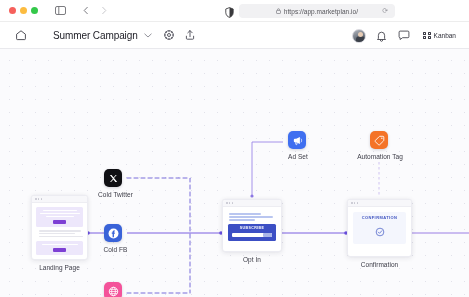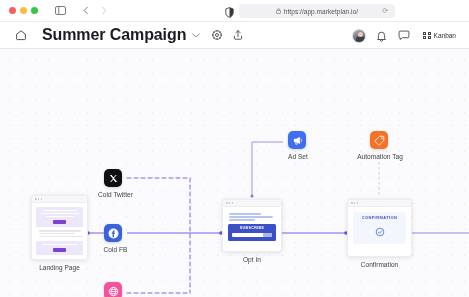--- a/index.html
+++ b/index.html
@@ -60,23 +60,23 @@
   .app-header {
     position: relative;
     height: 27px;
     background: #ffffff;
     display: flex;
     align-items: center;
     border-bottom: 1px solid #e9e9ed;
   }
   .home-icon { margin-left: 13px; color: #3d3d46; }
   .project-title {
-    margin-left: 13px;
-    font-size: 16px;
-    font-weight: 700;
+    margin-left: 24px;
+    font-size: 10px;
+    font-weight: 400;
     color: #1c1c24;
     letter-spacing: -0.1px;
   }
   .chev { margin-left: 6px; color: #86868f; font-size: 7px; }
   .hdr-btn {
     width: 16px; height: 16px;
     display: flex; align-items: center; justify-content: center;
     color: #4a4a55;
     border-radius: 3px;
   }

